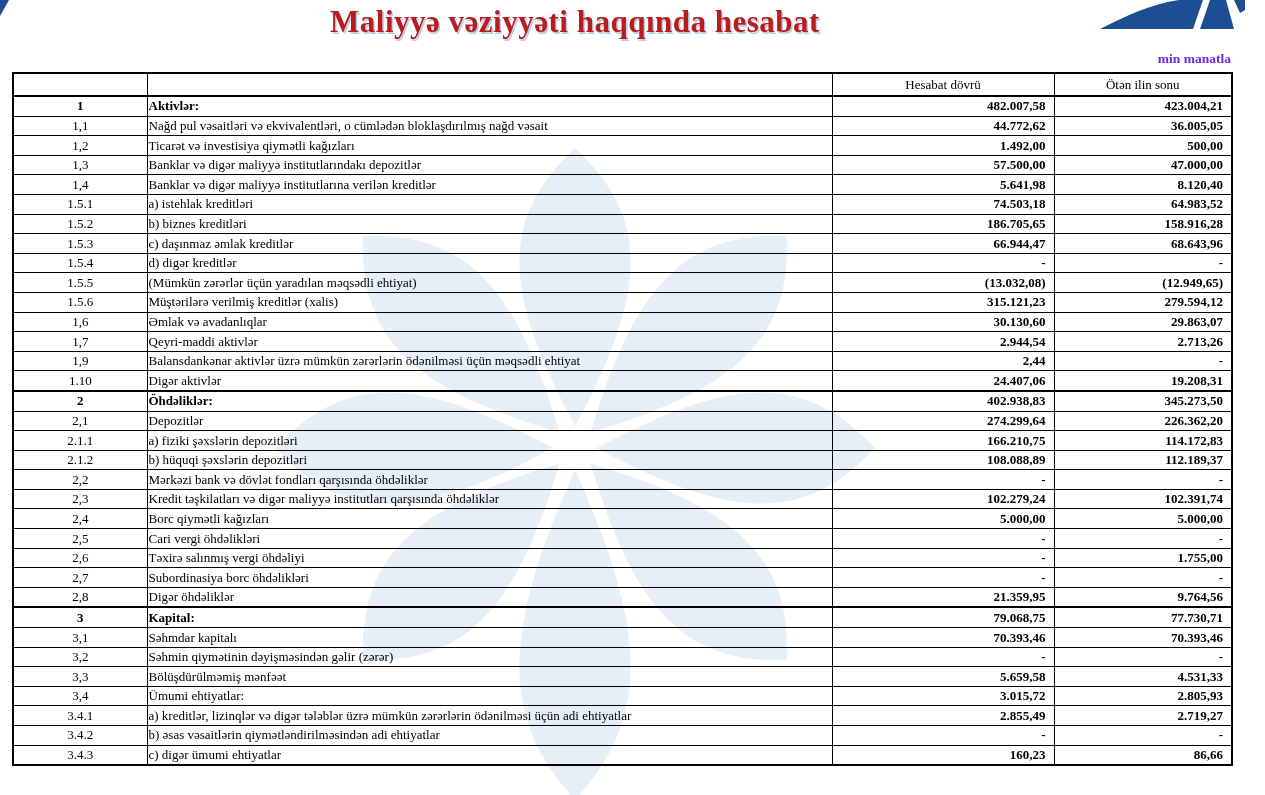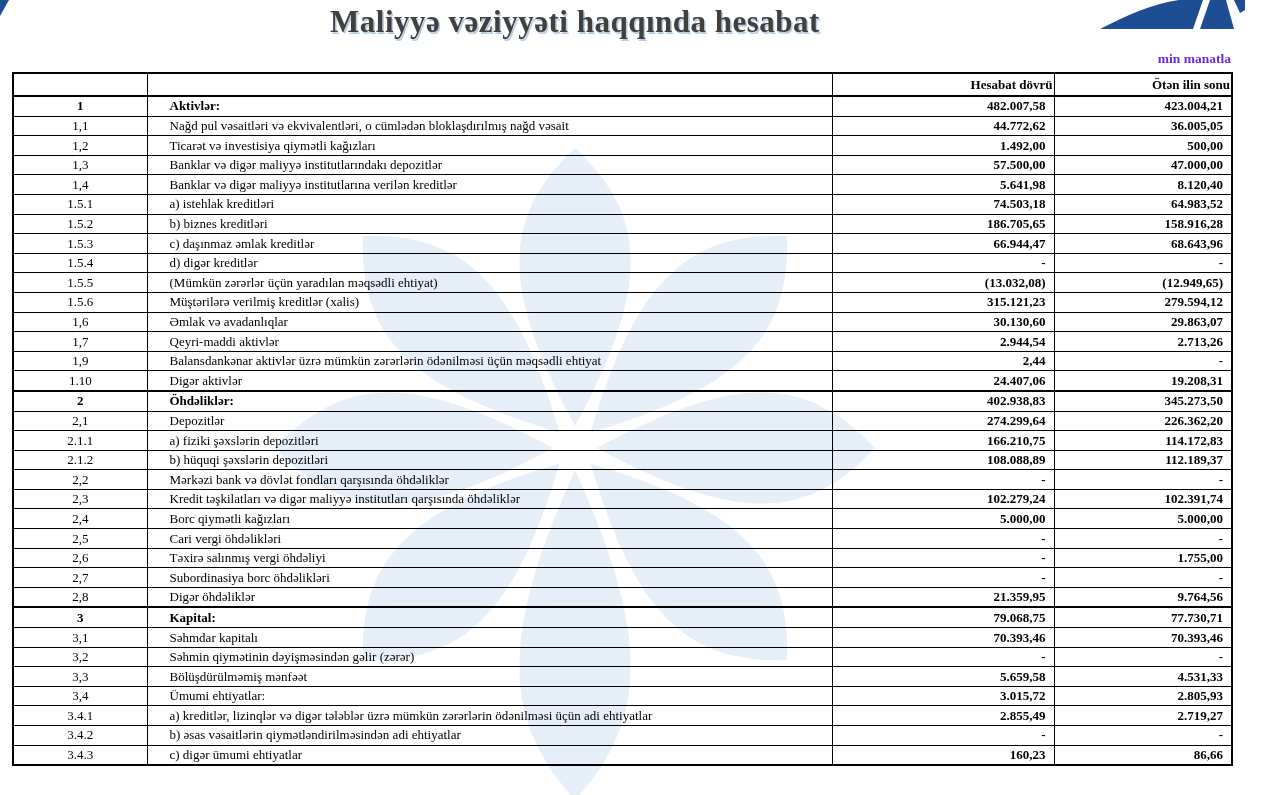--- a/index.html
+++ b/index.html
@@ -5,40 +5,40 @@
   html,body{margin:0;padding:0;}
   body{
     width:1265px;height:795px;position:relative;overflow:hidden;
     background:#ffffff;font-family:"Liberation Serif","DejaVu Serif",serif;
   }
   .watermark{position:absolute;left:0;top:0;z-index:0;pointer-events:none;}
   .corner-mark{position:absolute;left:0;top:0;z-index:2;}
   .logo{position:absolute;top:0;right:20px;z-index:2;}
   h1.title{
     position:absolute;top:4px;left:0;width:1150px;margin:0;
-    text-align:center;font-size:31px;font-weight:bold;color:#404040;
+    text-align:center;font-size:31px;font-weight:bold;color:#b91c1c;
     text-shadow:1.5px 1.5px 0 #b9cde6;letter-spacing:0.5px;z-index:3;
   }
   .unit-label{
     position:absolute;top:51px;right:34px;font-size:13.5px;font-weight:bold;
     color:#6d28d9;z-index:3;
   }
   table.fin{
     position:absolute;left:12px;top:72px;width:1219px;z-index:1;
     border-collapse:collapse;table-layout:fixed;
     border:2px solid #000;
   }
   table.fin th, table.fin td{
     border:1px solid #000;height:18.6px;line-height:1.05;
     font-size:13px;color:#000;vertical-align:middle;
     overflow:hidden;white-space:nowrap;background:transparent;
   }
-  table.fin thead th{font-weight:bold;text-align:right;height:19px;font-size:13px;}
+  table.fin thead th{font-weight:normal;text-align:center;height:19px;font-size:13px;}
   td.c-num{text-align:center;padding:0 2px;}
-  td.c-label{text-align:left;padding:0 4px 0 22px;}
+  td.c-label{text-align:left;padding:0 4px 0 1px;}
   td.c-val{
     text-align:right;padding:0 8px 0 2px;font-weight:bold;
     background:#9DC3E6;
   }
   tr.section td{border-top-width:2px;}
   tr.section td.c-num, tr.section td.c-label{font-weight:bold;}
 </style>
 </head>
 <body>
 

